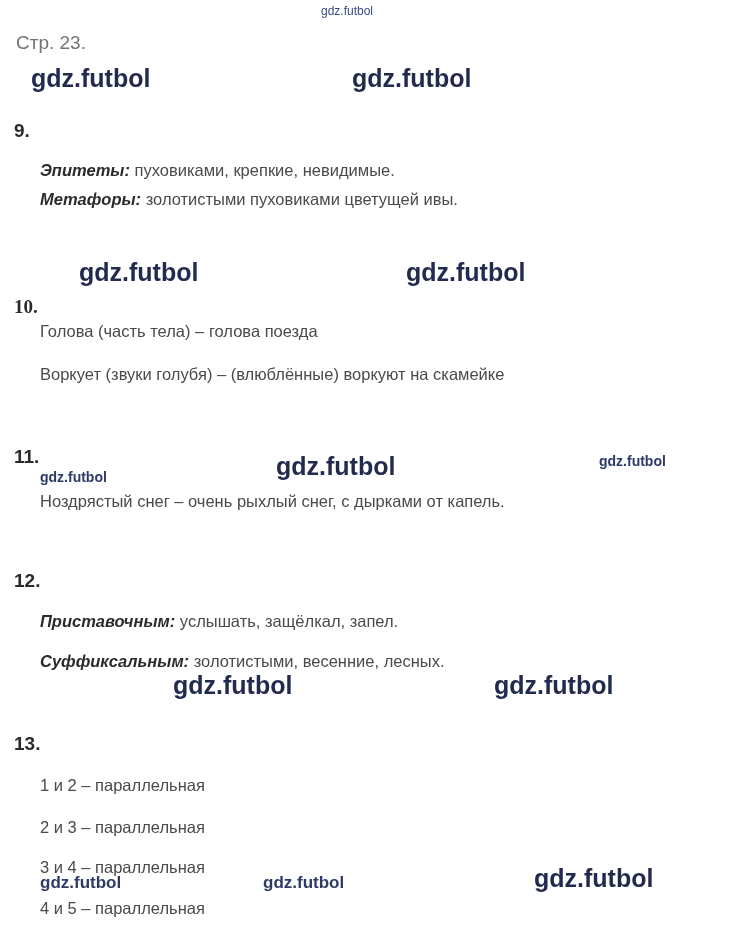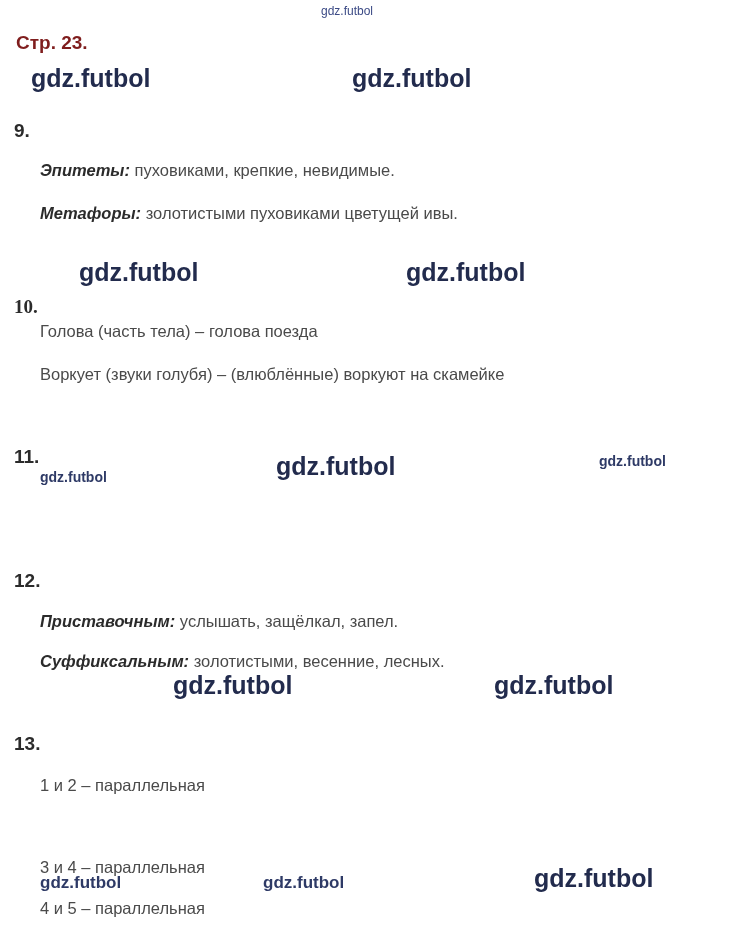--- a/index.html
+++ b/index.html
@@ -106,22 +106,22 @@
     top: 864px;
     font-size: 25px;
     color: #222b4d;
   }
 
   .page-label {
     position: absolute;
     left: 16px;
     top: 32px;
     font-size: 19px;
-    font-weight: bold;
-    color: #7f1d1d;
+    font-weight: normal;
+    color: #737373;
   }
 
   .task-num {
     position: absolute;
     left: 14px;
     font-size: 19px;
     font-weight: bold;
     color: #2b2b2b;
   }
   .line {
@@ -144,43 +144,45 @@
 
   <div class="wm wm-top">gdz.futbol</div>
 
   <div class="page-label">Стр. 23.</div>
 
   <div class="wm wm-a">gdz.futbol</div>
   <div class="wm wm-b">gdz.futbol</div>
 
   <div class="task-num" style="top:120px;">9.</div>
   <div class="line" style="top:161px;"><b>Эпитеты:</b><span> пуховиками, крепкие, невидимые.</span></div>
-  <div class="line" style="top:204px;text-align:center;"><b>Метафоры:</b><span> золотистыми пуховиками цветущей ивы.</span></div>
+  <div class="line" style="top:190px;text-align:center;"><b>Метафоры:</b><span> золотистыми пуховиками цветущей ивы.</span></div>
 
   <div class="wm wm-c">gdz.futbol</div>
   <div class="wm wm-d">gdz.futbol</div>
 
   <div class="task-num" style="top:296px;font-family:Liberation Serif, serif;">10.</div>
   <div class="line" style="top:322px;text-align:right;"><b></b><span>Голова (часть тела) – голова поезда</span></div>
   <div class="line" style="top:365px;text-align:right;"><b></b><span>Воркует (звуки голубя) – (влюблённые) воркуют на скамейке</span></div>
 
   <div class="task-num" style="top:446px;">11.</div>
   <div class="wm wm-e">gdz.futbol</div>
   <div class="wm wm-f">gdz.futbol</div>
   <div class="wm wm-g">gdz.futbol</div>
+  <div class="line" style="top:492px;"><b></b><span>Ноздрястый снег – очень рыхлый снег, с дырками от капель.</span></div>
 
   <div class="task-num" style="top:570px;">12.</div>
   <div class="line" style="top:612px;"><b>Приставочным:</b><span> услышать, защёлкал, запел.</span></div>
   <div class="line" style="top:652px;"><b>Суффиксальным:</b><span> золотистыми, весенние, лесных.</span></div>
 
   <div class="wm wm-h">gdz.futbol</div>
   <div class="wm wm-i">gdz.futbol</div>
 
   <div class="task-num" style="top:733px;">13.</div>
   <div class="line" style="top:776px;"><span>1 и 2 – параллельная</span></div>
+  <div class="line" style="top:818px;"><span>2 и 3 – параллельная</span></div>
   <div class="line" style="top:858px;"><span>3 и 4 – параллельная</span></div>
   <div class="line" style="top:899px;"><span>4 и 5 – параллельная</span></div>
 
   <div class="wm wm-j">gdz.futbol</div>
   <div class="wm wm-k">gdz.futbol</div>
   <div class="wm wm-l">gdz.futbol</div>
 
 </div>
 
 </body></html>

